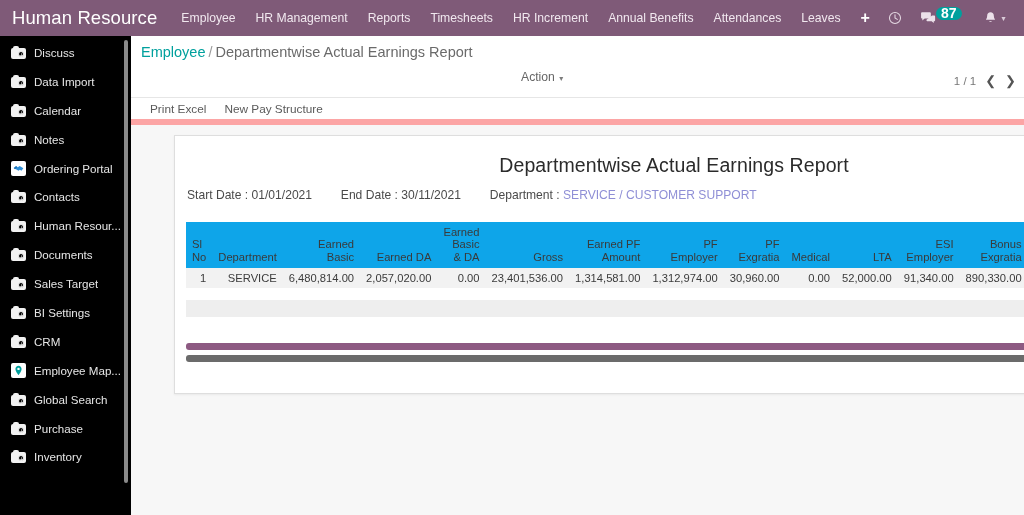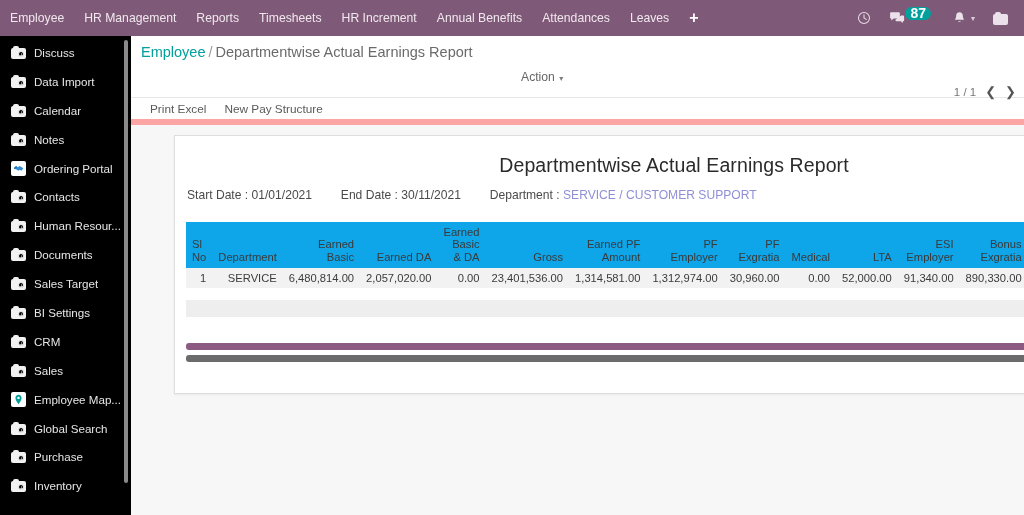--- a/index.html
+++ b/index.html
@@ -129,21 +129,21 @@
     white-space: nowrap;
   }
   #breadcrumb .crumb-link { color: #00a09d; cursor: pointer; }
   #breadcrumb .crumb-sep { color: #9b9b9b; padding: 0 3px; }
   #action-menu {
     position: absolute; left: 390px; top: 34px;
     font-size: 12.2px; color: #666666; cursor: pointer;
     white-space: nowrap;
   }
   #pager {
-    position: absolute; right: 8px; top: 49px;
+    position: absolute; right: 8px; top: 38px;
     display: flex; align-items: center; gap: 9px;
     font-size: 11.5px; color: #777777;
   }
   .pager-arrow { color: #555; font-size: 13px; cursor: pointer; line-height: 13px; }
 
   #button-bar {
     height: 27px; background: #ffffff;
     border-bottom: 6px solid #fca5a5;
     display: flex; align-items: center; padding-left: 10px;
   }
@@ -234,20 +234,21 @@
     top: 207px; width: 1013px; background: #8d5a82;
   }
   #hscroll-gray {
     top: 219px; width: 1013px; background: #6b6b6b;
   }
 </style>
 </head>
 <body>
 
 <div id="navbar">
+  <div id="brand">Human Resource</div>
 
   <div class="nav-menu">
     <div class="nav-item">Employee</div>
     <div class="nav-item">HR Management</div>
     <div class="nav-item">Reports</div>
     <div class="nav-item">Timesheets</div>
     <div class="nav-item">HR Increment</div>
     <div class="nav-item">Annual Benefits</div>
     <div class="nav-item">Attendances</div>
     <div class="nav-item">Leaves</div>
@@ -380,29 +381,20 @@
         <span class="side-label">BI Settings</span>
       </div>
       <div class="side-item">
         <span class="ph-icon">
           <span class="body"></span>
           <span class="hump"></span>
           <span class="lens"></span>
           <span class="plus">+</span>
         </span>
         <span class="side-label">CRM</span>
-      </div>
-      <div class="side-item">
-        <span class="ph-icon">
-          <span class="body"></span>
-          <span class="hump"></span>
-          <span class="lens"></span>
-          <span class="plus">+</span>
-        </span>
-        <span class="side-label">Sales</span>
       </div>
       <div class="side-item">
         <span class="sq-icon">
           <svg width="13" height="13" viewBox="0 0 16 16">
             <rect width="16" height="16" rx="2" fill="#ffffff"></rect>
             <path d="M8 2.2c-2.1 0-3.8 1.7-3.8 3.8 0 2.8 3.8 7.6 3.8 7.6s3.8-4.8 3.8-7.6C11.8 3.9 10.1 2.2 8 2.2z" fill="#00a09d"></path>
             <circle cx="8" cy="6" r="1.5" fill="#ffffff"></circle>
           </svg>
         </span>
         <span class="side-label">Employee Map...</span>

